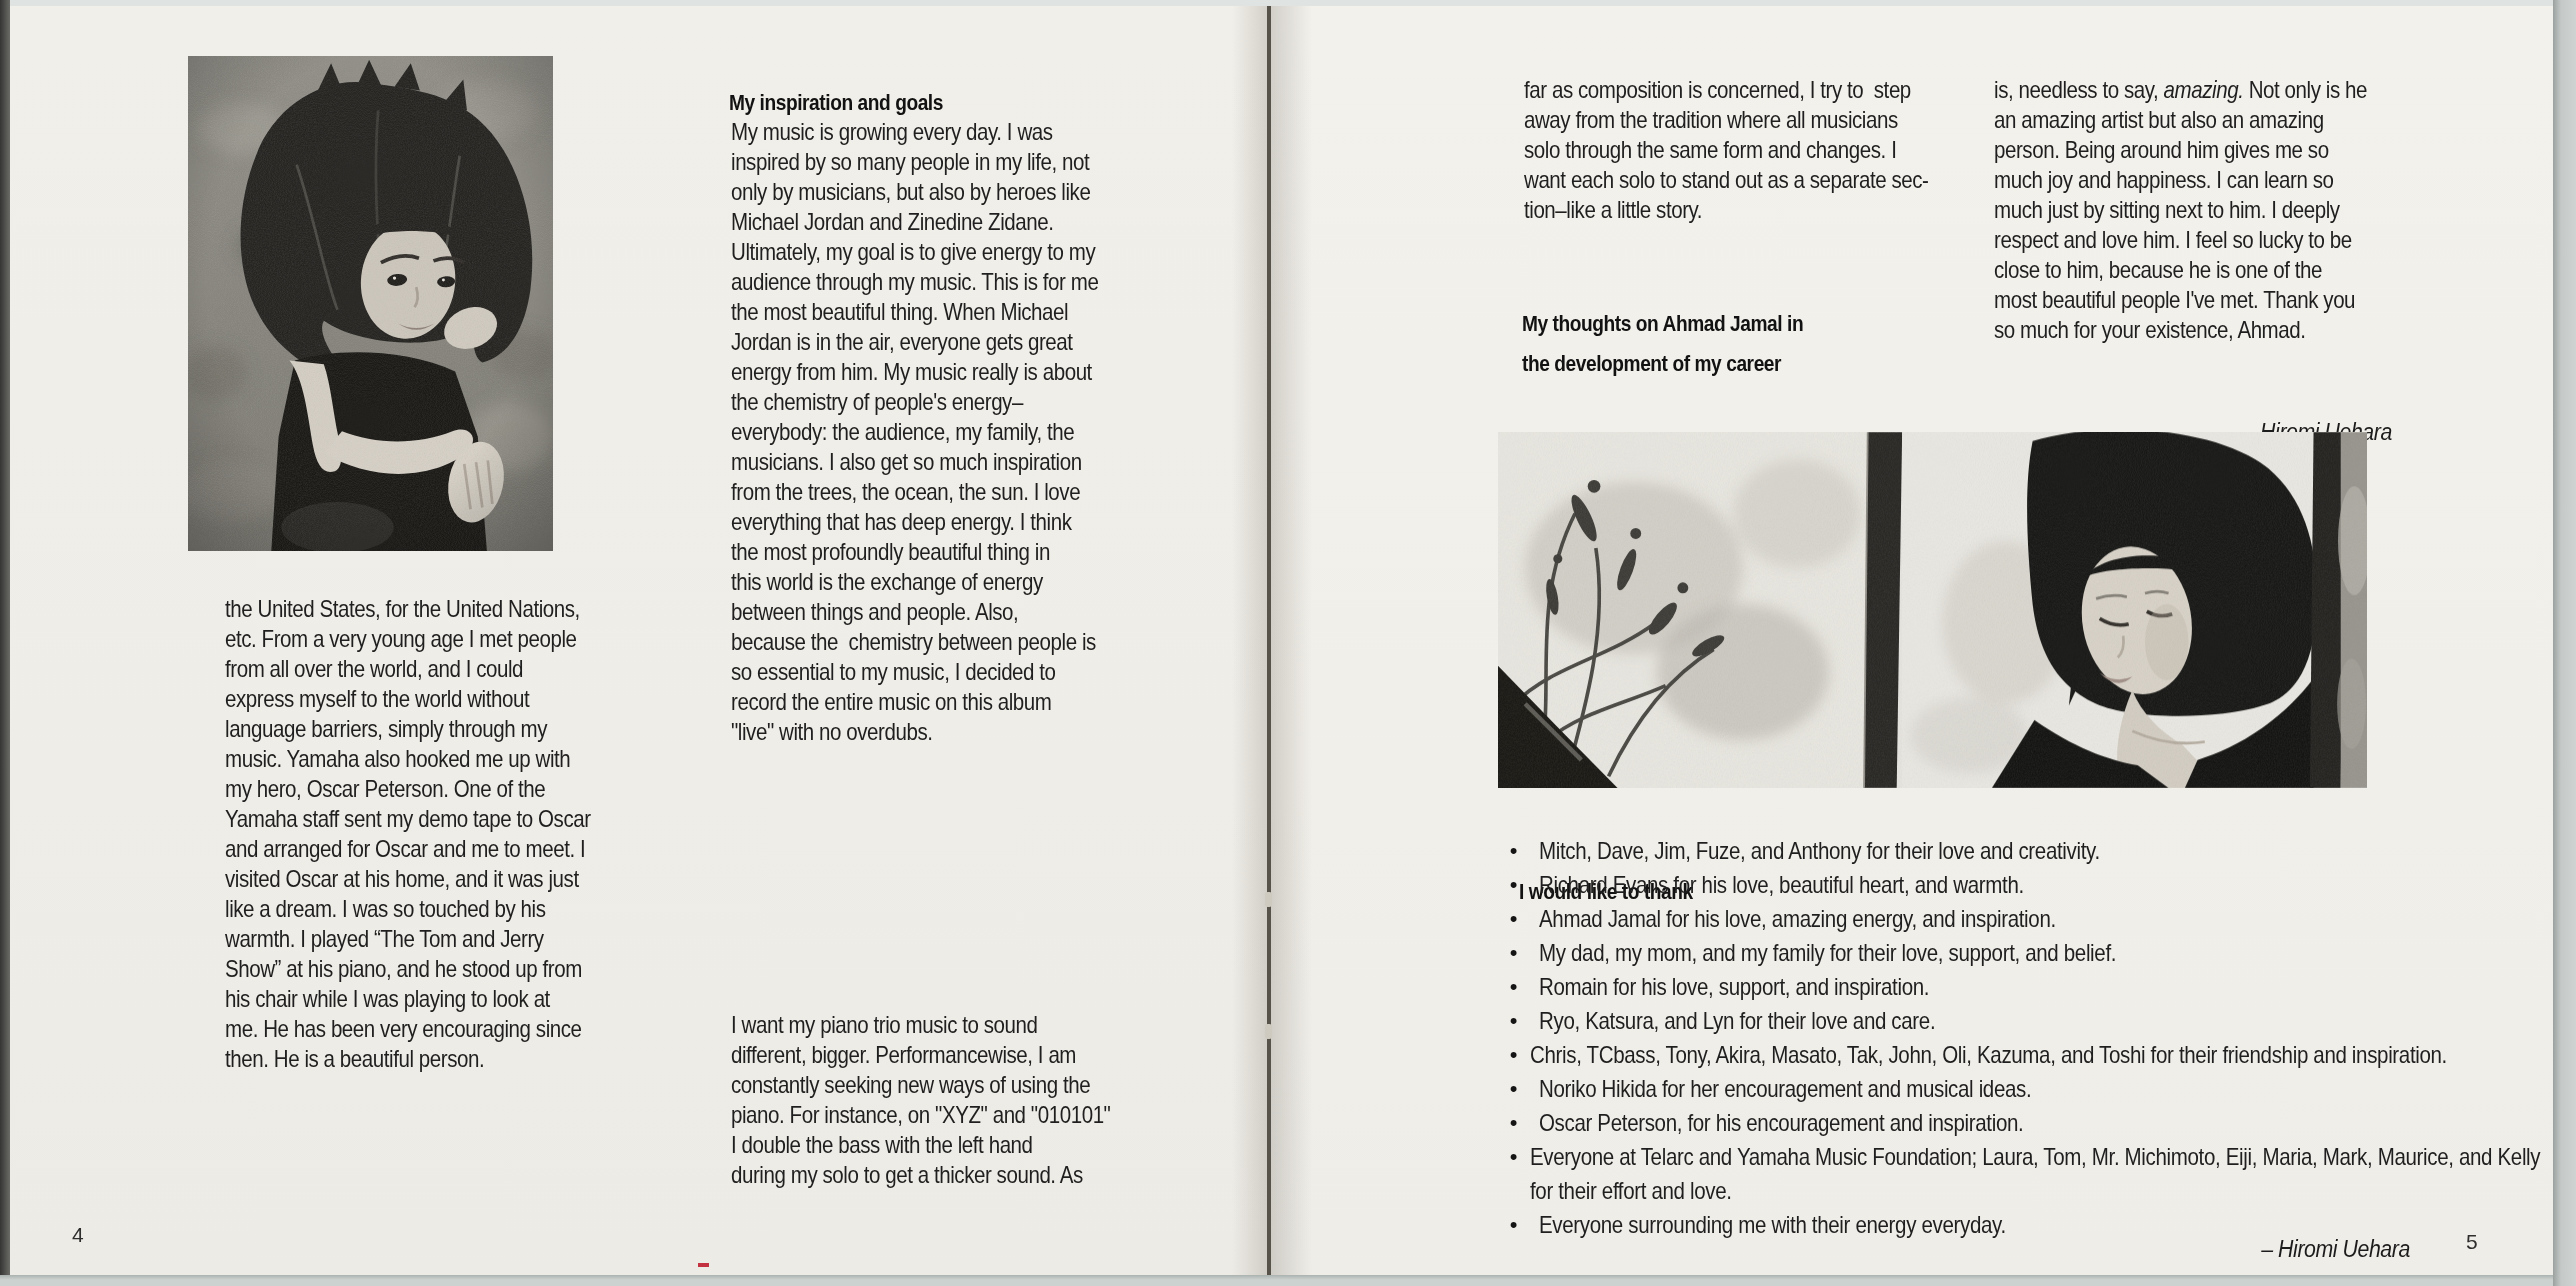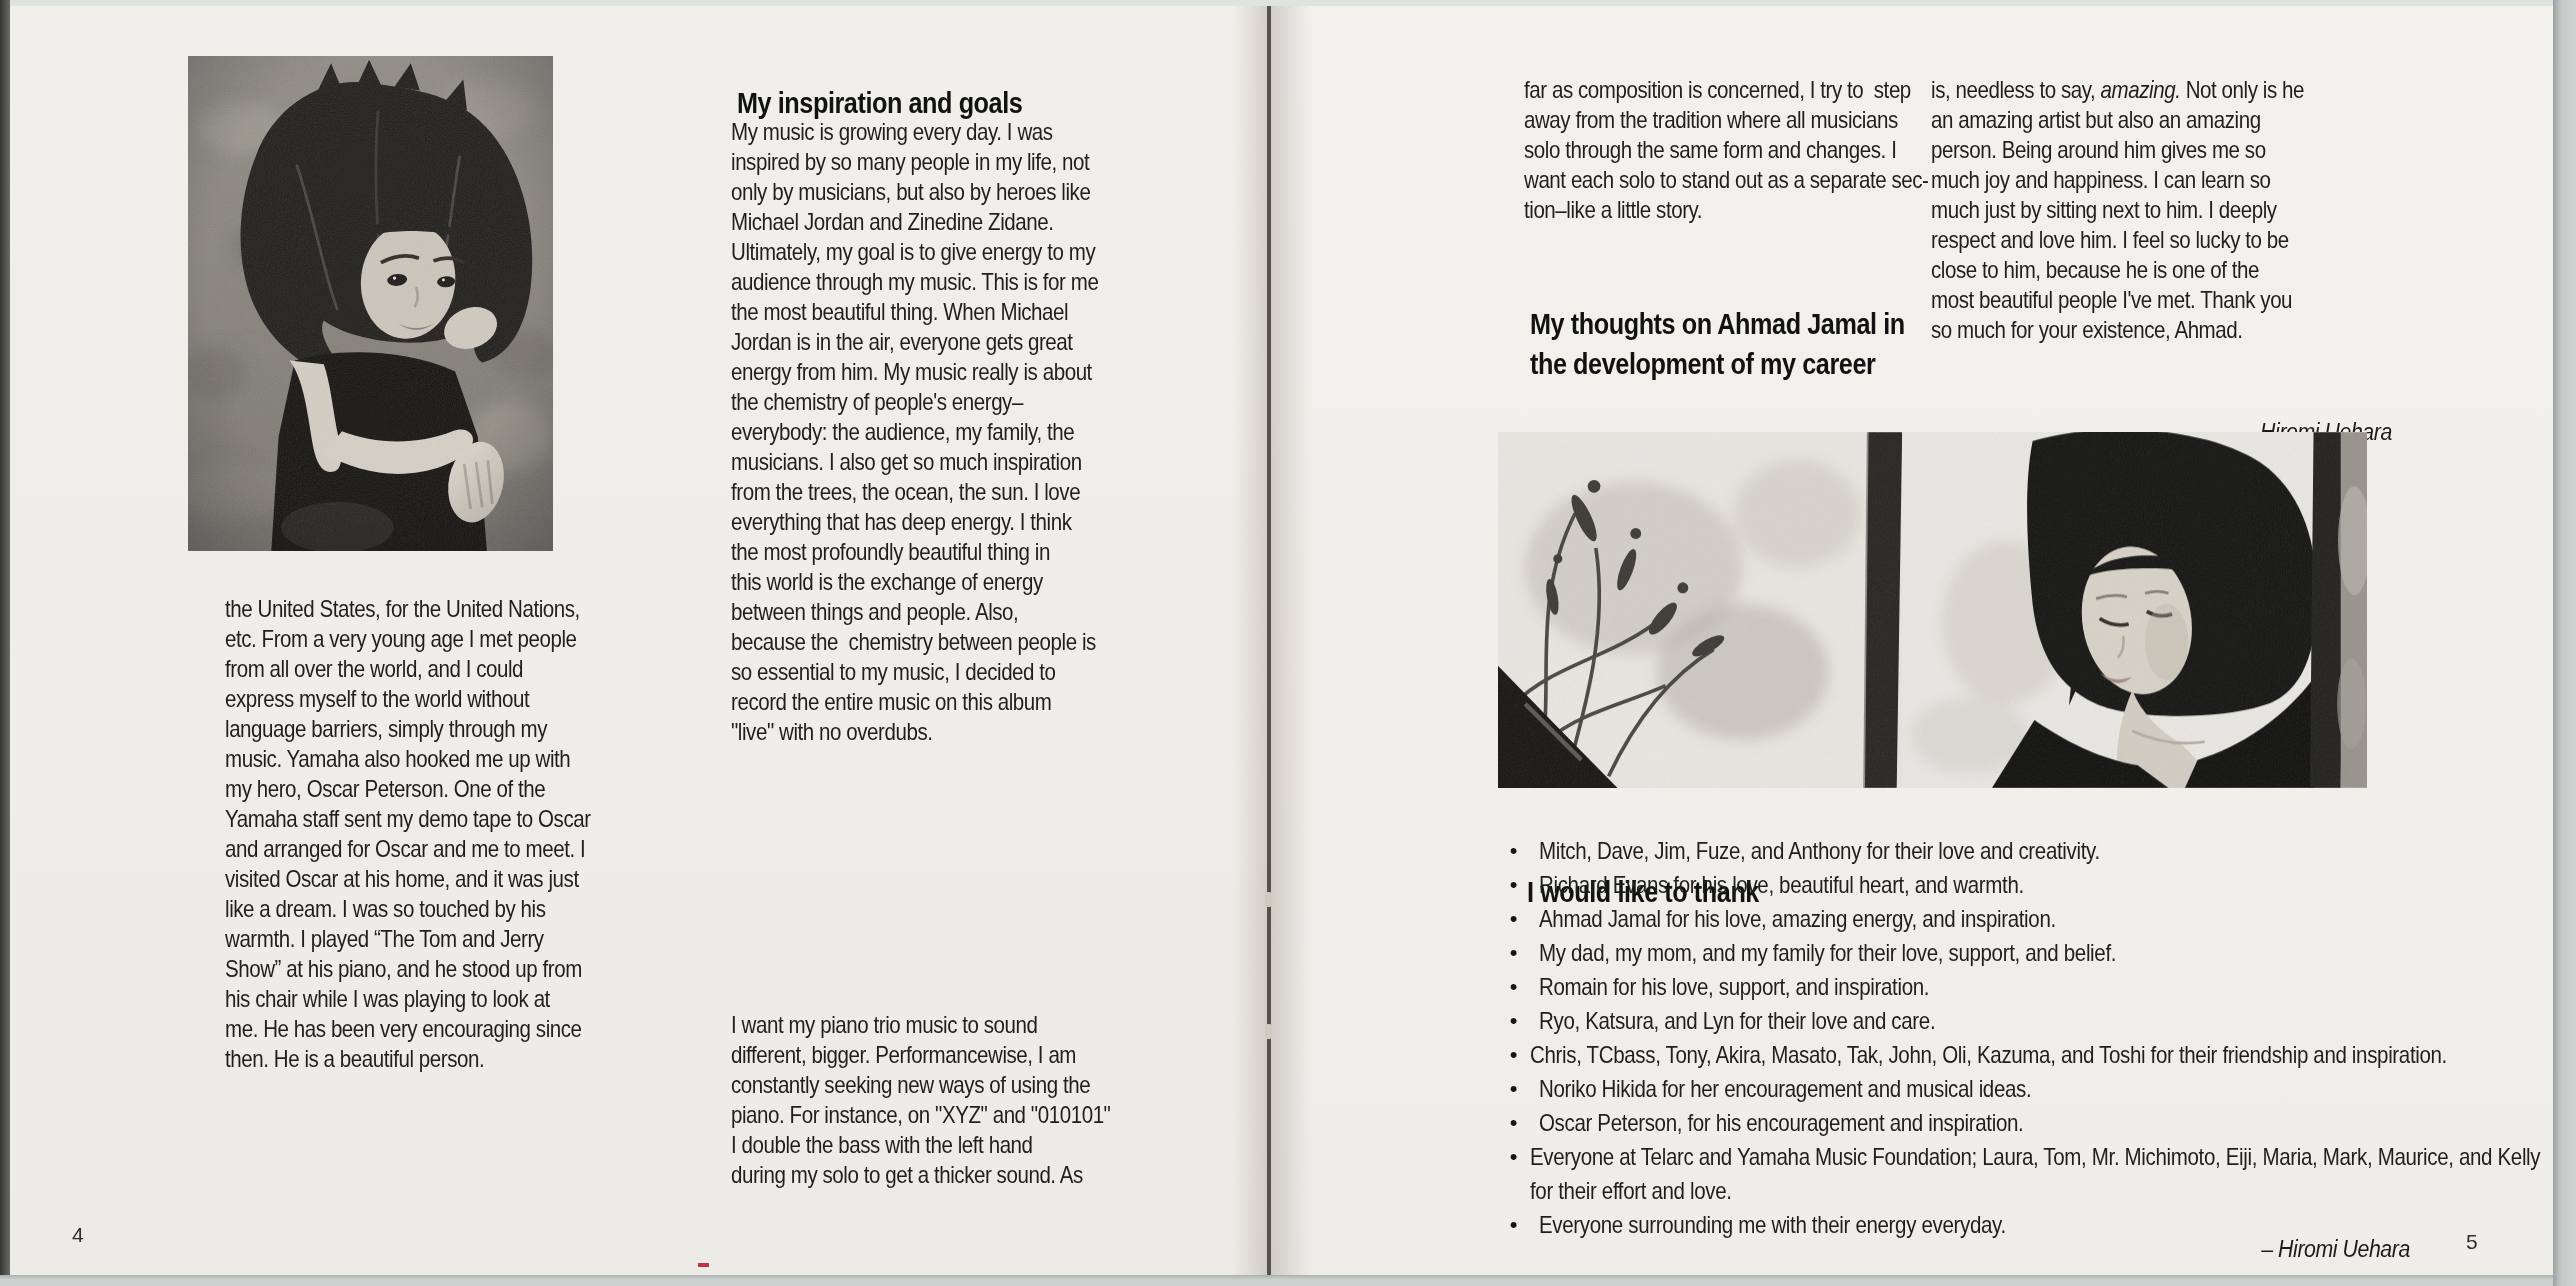--- a/index.html
+++ b/index.html
@@ -18,21 +18,21 @@
   .gutter-shadow-l{position:absolute;left:1232px;top:6.3px;width:36px;height:1269px;
       background:linear-gradient(90deg,rgba(90,85,75,0) ,rgba(90,85,75,0.20));}
   .gutter-shadow-r{position:absolute;left:1270px;top:6.3px;width:42px;height:1269px;
       background:linear-gradient(90deg,rgba(90,85,75,0.22),rgba(90,85,75,0));}
   .gutter-line{position:absolute;left:1267px;top:6.3px;width:3.6px;height:1269px;background:#57524a;}
   .stitch{position:absolute;left:1265px;width:7.2px;height:14.5px;background:#cfcabf;border-radius:2.7px;}
   
   .cond{display:inline-block;transform:scaleX(0.87);transform-origin:0 0;}
   .cond-r{display:inline-block;transform:scaleX(0.87);transform-origin:100% 0;}
   .txt{position:absolute;font-size:23.6px;line-height:30px;letter-spacing:-0.5px;color:#1f1f1f;white-space:pre;}
-  .head{position:absolute;font-size:29px;line-height:40px;font-weight:700;letter-spacing:-0.5px;color:#121212;white-space:pre;}
+  .head{position:absolute;font-size:22px;line-height:40px;font-weight:700;letter-spacing:-0.5px;color:#121212;white-space:pre;}
   .sig{position:absolute;font-size:24.5px;font-style:italic;color:#1c1c1c;letter-spacing:-0.5px;white-space:pre;text-align:right;}
   .pagenum{position:absolute;font-size:21px;color:#2e2e2e;}
   .thanks{position:absolute;left:1497px;top:834px;width:1051px;}
   .thanks ul{list-style:none;margin:0;padding:0;}
   .thanks li{display:flex;align-items:flex-start;font-size:23.6px;line-height:34px;letter-spacing:-0.4px;color:#1f1f1f;}
   .thanks .bullet{width:16.3px;margin-left:12.7px;margin-right:12.7px;font-size:22px;line-height:34px;color:#151515;}
   .thanks .li-text{white-space:pre;display:inline-block;transform:scaleX(0.87);transform-origin:0 0;}
   .photo{position:absolute;overflow:hidden;}
   .regmark{position:absolute;left:698px;top:1263px;width:11px;height:3.6px;background:#c23240;}
 </style>
@@ -182,21 +182,21 @@
 away from the tradition where all musicians
 solo through the same form and changes. I
 want each solo to stand out as a separate sec-
 tion–like a little story.</span>
   </div>
   <div class="head" style="left:1500px;top:264px;">
     <span class="cond">My thoughts on Ahmad Jamal in
 the development of my career</span>
   </div>
 
-  <div class="txt" style="left:1907px;top:45px;">
+  <div class="txt" style="left:1970px;top:45px;">
     <span class="cond"><span>is, needless to say, </span><span style="font-style:italic;">amazing.</span><span> Not only is he
 an amazing artist but also an amazing
 person. Being around him gives me so
 much joy and happiness. I can learn so
 much just by sitting next to him. I deeply
 respect and love him. I feel so lucky to be
 close to him, because he is one of the
 most beautiful people I've met. Thank you
 so much for your existence, Ahmad.</span></span>
   </div>

